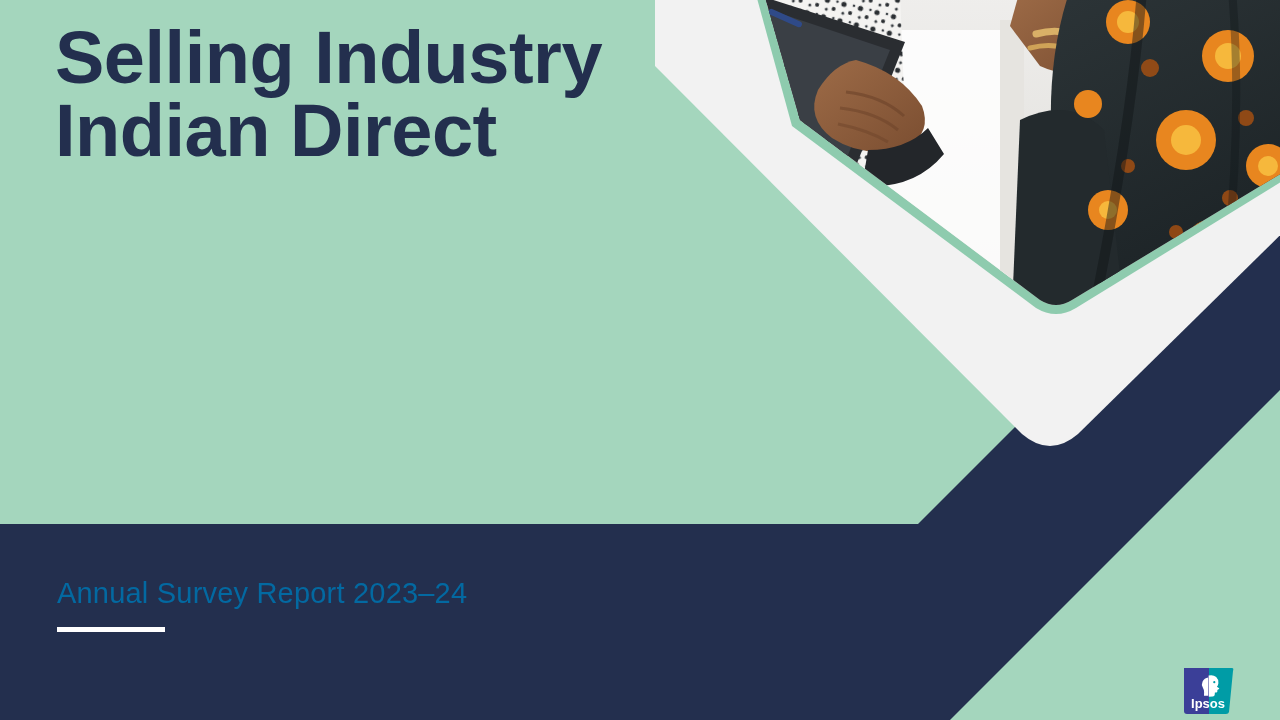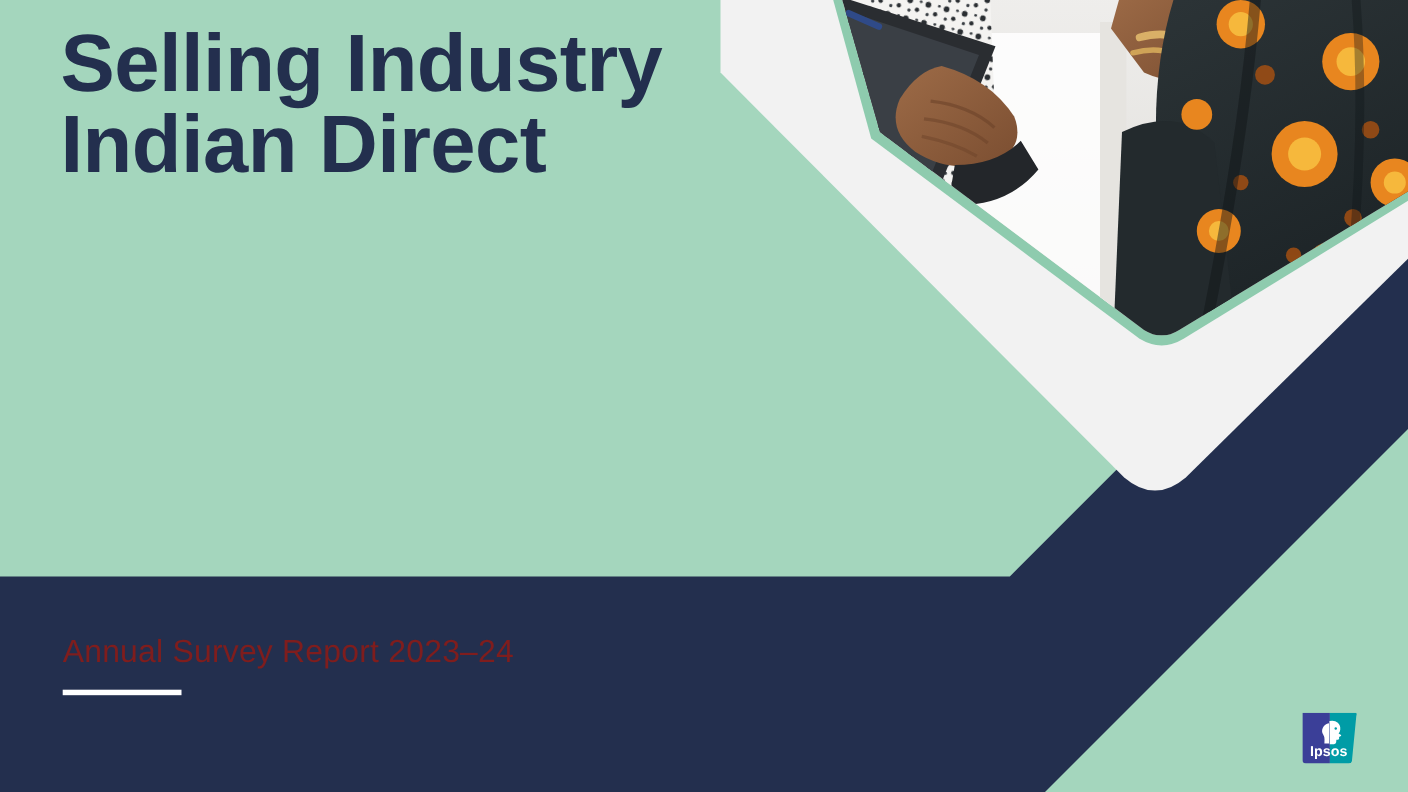--- a/index.html
+++ b/index.html
@@ -53,40 +53,40 @@
   }
 
   
   .footer-block {
     position: absolute;
     left: 57px;
     top: 578px;
     z-index: 6;
   }
   .footer-subtitle {
-    color: #7f1d1d;
+    color: #0369a1;
     font-size: 29px;
     font-weight: 400;
     letter-spacing: 0.2px;
     line-height: 1.1;
     margin: 0;
     white-space: nowrap;
   }
   .footer-rule {
     margin-top: 17px;
     width: 108px;
     height: 5px;
     background: #ffffff;
   }
 
   
   .logo {
     position: absolute;
     left: 1184px;
-    top: 648px;
+    top: 668px;
     width: 50px;
     height: 46px;
     z-index: 7;
   }
   .logo svg { display: block; width: 100%; height: 100%; }
 </style>
 </head>
 <body>
 
 <div id="cover">

